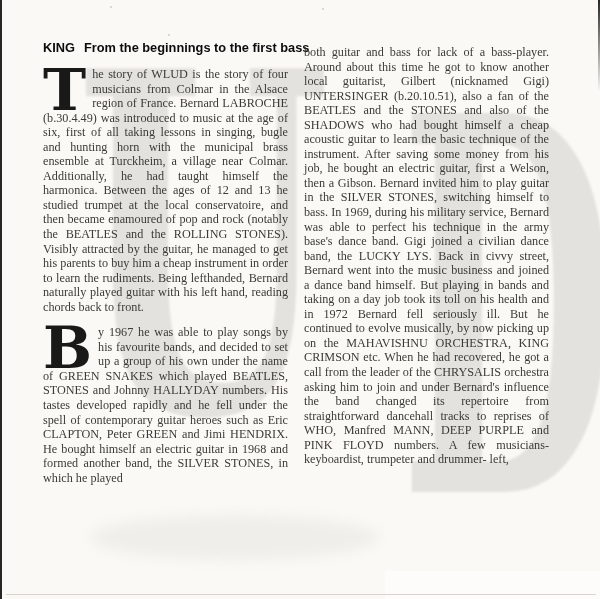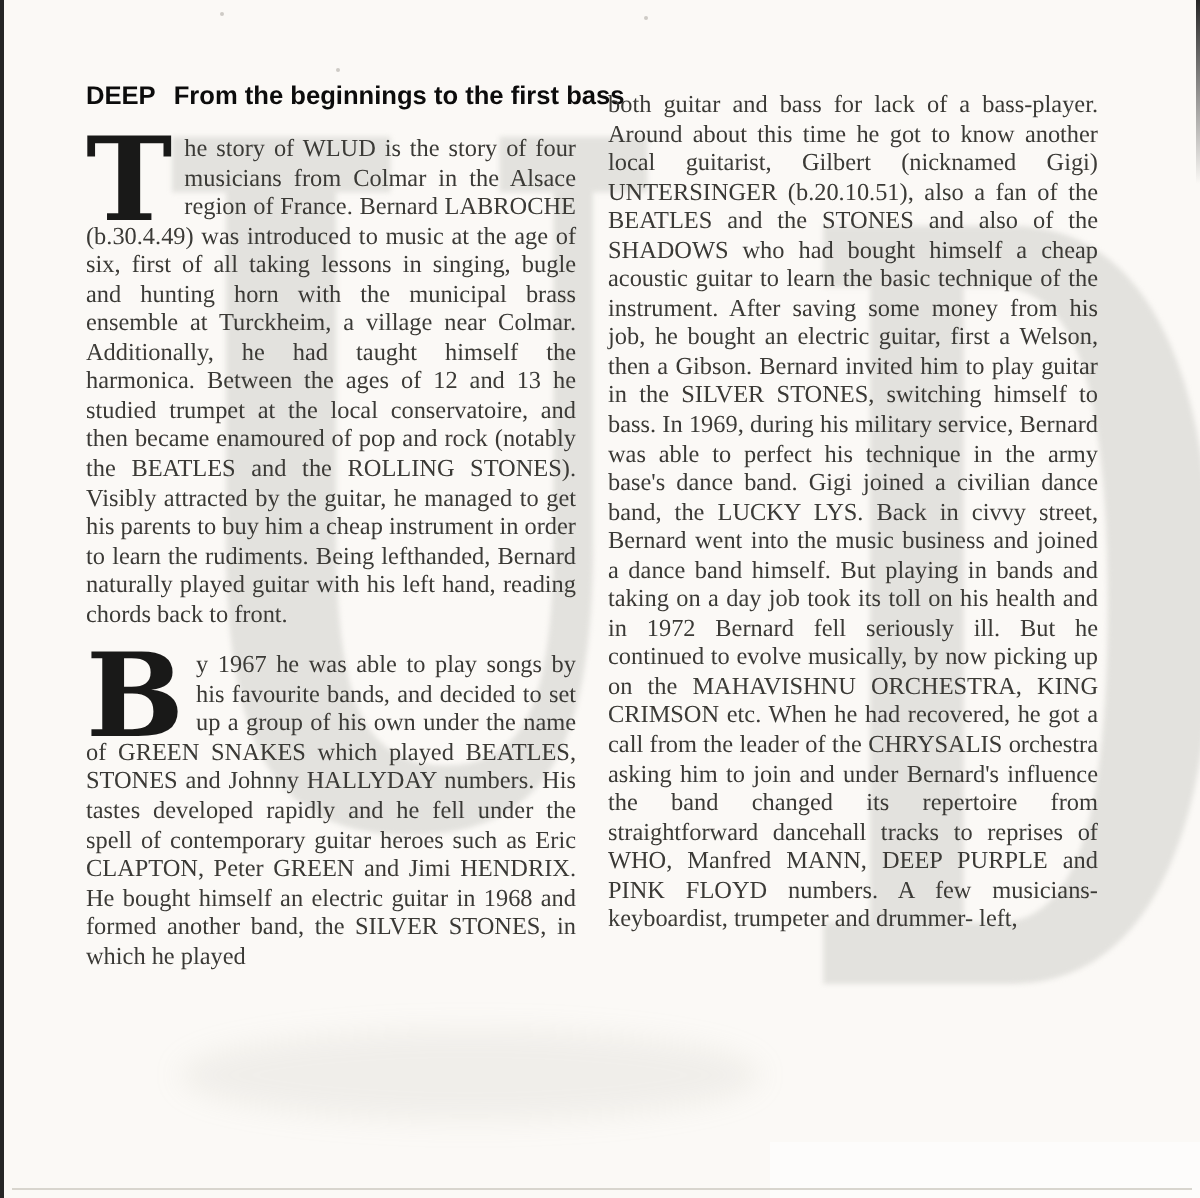--- a/index.html
+++ b/index.html
@@ -69,21 +69,21 @@
     <span class="wm wm-u">U</span>
     <span class="wm wm-d">D</span>
   </div>
   <div class="smudge"></div>
   <div class="bottom-right-shade"></div>
 
   <div class="content">
 
     <div class="col col-left">
       <div class="header">
-        <span class="band">DEEP</span><span>From the beginnings to the first bass</span>
+        <span class="band">KING</span><span>From the beginnings to the first bass</span>
       </div>
       <p class="body">
         <span class="dropcap">T</span><span>he story of WLUD is the story of four musicians from Colmar in the Alsace region of France. Bernard LABROCHE (b.30.4.49) was introduced to music at the age of six, first of all taking lessons in singing, bugle and hunting horn with the municipal brass ensemble at Turckheim, a village near Colmar. Additionally, he had taught himself the harmonica. Between the ages of 12 and 13 he studied trumpet at the local conservatoire, and then became enamoured of pop and rock (notably the BEATLES and the ROLLING STONES). Visibly attracted by the guitar, he managed to get his parents to buy him a cheap instrument in order to learn the rudiments. Being lefthanded, Bernard naturally played guitar with his left hand, reading chords back to front.</span>
       </p>
       <p class="body">
         <span class="dropcap">B</span><span>y 1967 he was able to play songs by his favourite bands, and decided to set up a group of his own under the name of GREEN SNAKES which played BEATLES, STONES and Johnny HALLYDAY numbers. His tastes developed rapidly and he fell under the spell of contemporary guitar heroes such as Eric CLAPTON, Peter GREEN and Jimi HENDRIX. He bought himself an electric guitar in 1968 and formed another band, the SILVER STONES, in which he played</span>
       </p>
     </div>
 
     <div class="col col-right">

